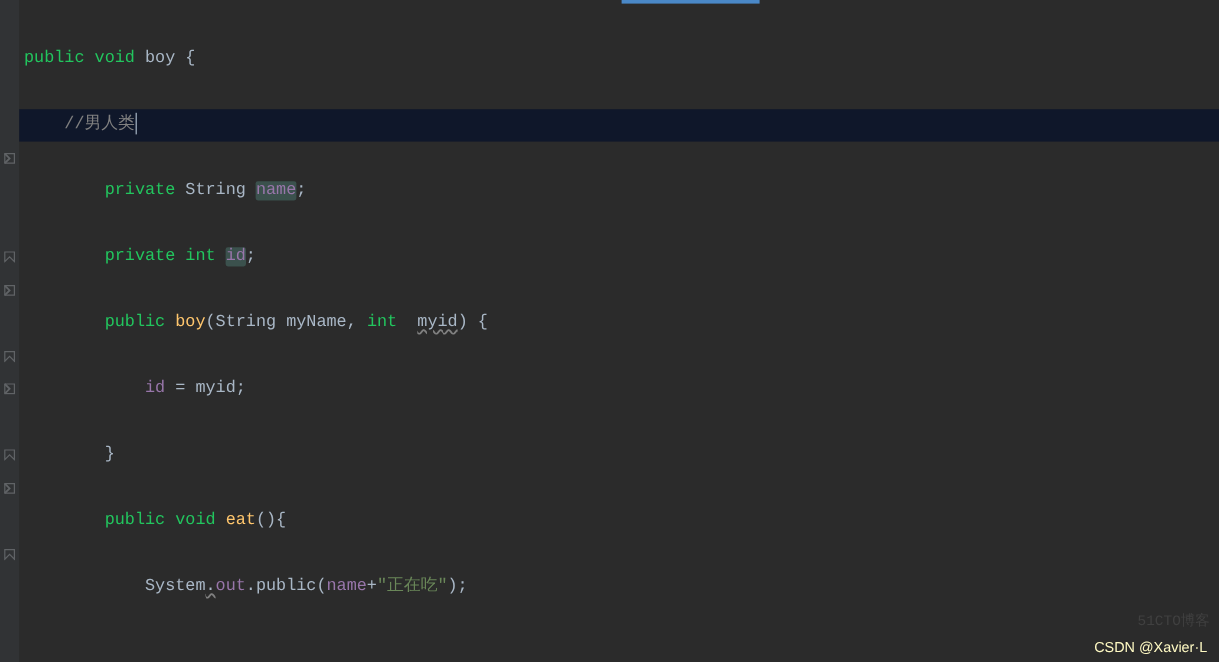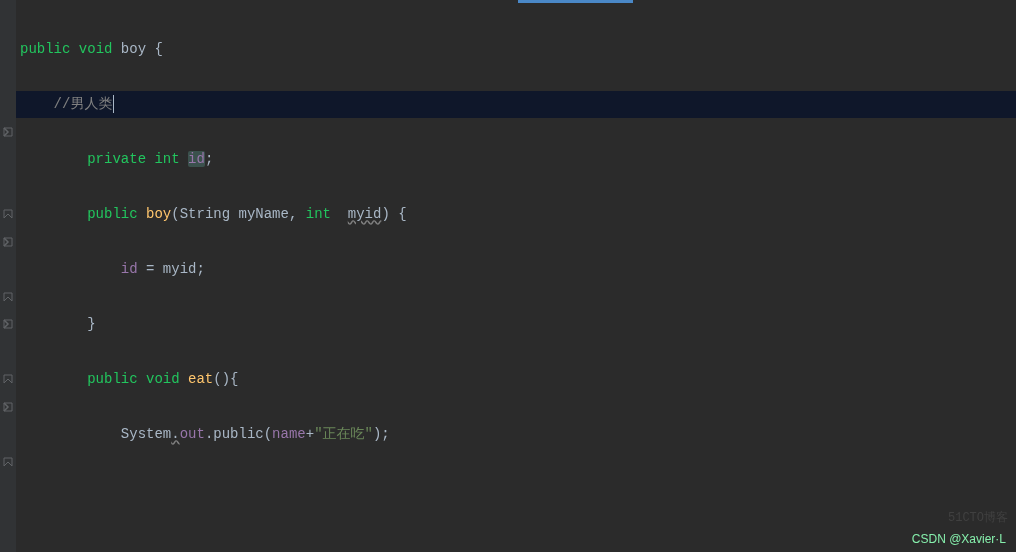--- a/index.html
+++ b/index.html
@@ -77,21 +77,21 @@
     right: 8px;
     bottom: 26px;
     color: #555;
     font-size: 12px;
     opacity: 0.5;
   }
   .watermark-bottom {
     position: absolute;
     right: 10px;
     bottom: 6px;
-    color: #86efac;
+    color: #fef9c3;
     font-size: 12px;
     font-family: Arial, sans-serif;
     margin-top: 16px;
   }
   .marker-svg { width: 10px; height: 10px; }
 </style>
 </head>
 <body>
 
 <div class="editor">
@@ -149,20 +149,21 @@
         <svg class="marker-svg" viewBox="0 0 10 10">
           <path d="M1 1 L9 1 L9 9 L5 5 L1 9 Z" stroke="#606366" fill="none" stroke-width="1"></path>
         </svg>
       </div>
     <div class="gutter-mark"></div>
   </div>
 
   <div class="code-area">
 <div class="line"><span class="kw">public</span> <span class="kw">void</span> <span class="cls">boy</span> <span class="punct">{</span></div>
 <div class="line highlight">    <span class="comment">//男人类</span><span class="caret"></span></div>
+<div class="line">        <span class="kw">private</span> <span class="cls">String</span> <span class="field hl-field">name</span><span class="punct">;</span></div>
 <div class="line">        <span class="kw">private</span> <span class="kw">int</span> <span class="field hl-field">id</span><span class="punct">;</span></div>
 <div class="line">        <span class="kw">public</span> <span class="method">boy</span><span class="punct">(</span><span class="cls">String</span> <span class="param">myName</span><span class="punct">,</span> <span class="kw">int</span>  <span class="param underline">myid</span><span class="punct">)</span> <span class="punct">{</span></div>
 <div class="line">            <span class="field">id</span> <span class="punct">=</span> <span class="param">myid</span><span class="punct">;</span></div>
 <div class="line">        <span class="punct">}</span></div>
 <div class="line">        <span class="kw">public</span> <span class="kw">void</span> <span class="method">eat</span><span class="punct">(</span><span class="punct">)</span><span class="punct">{</span></div>
 <div class="line">            <span class="cls">System</span><span class="punct underline">.</span><span class="static-field">out</span><span class="punct">.</span><span class="cls">public</span><span class="punct">(</span><span class="field">name</span><span class="punct">+</span><span class="str">"正在吃"</span><span class="punct">)</span><span class="punct">;</span></div>
 
 
 
 

